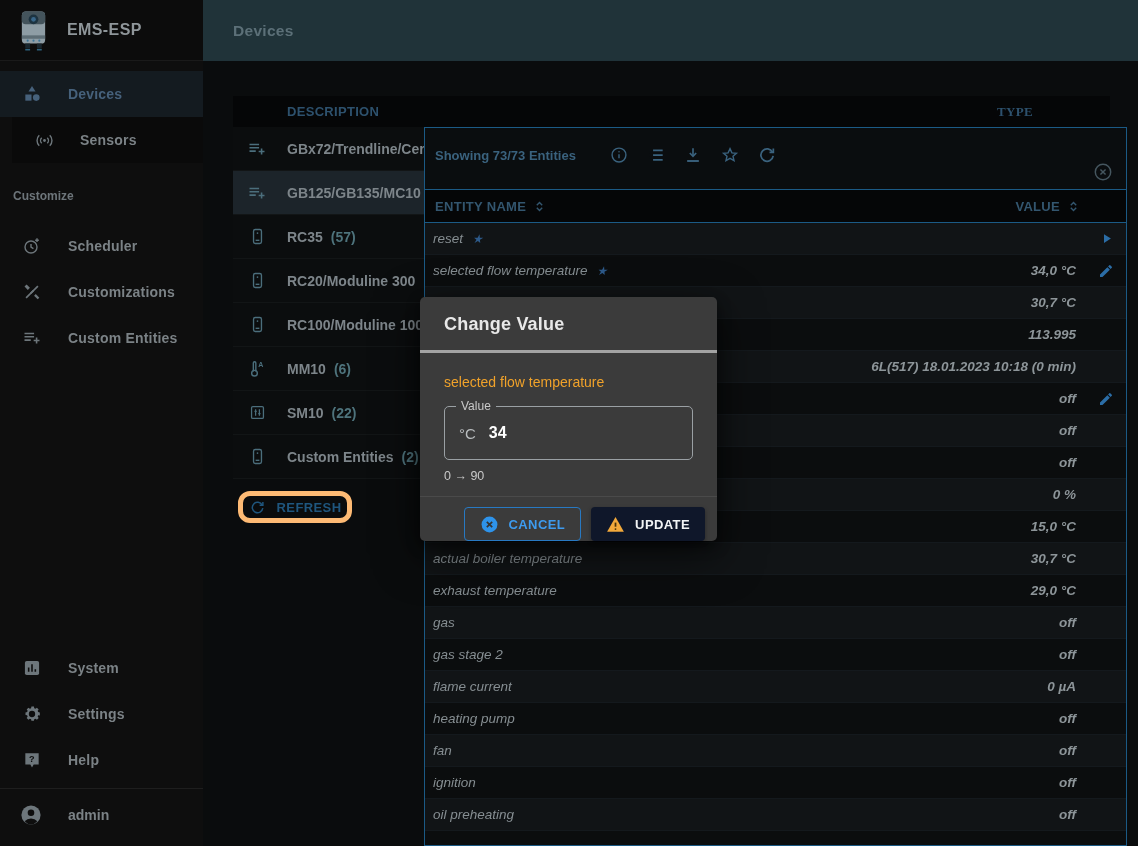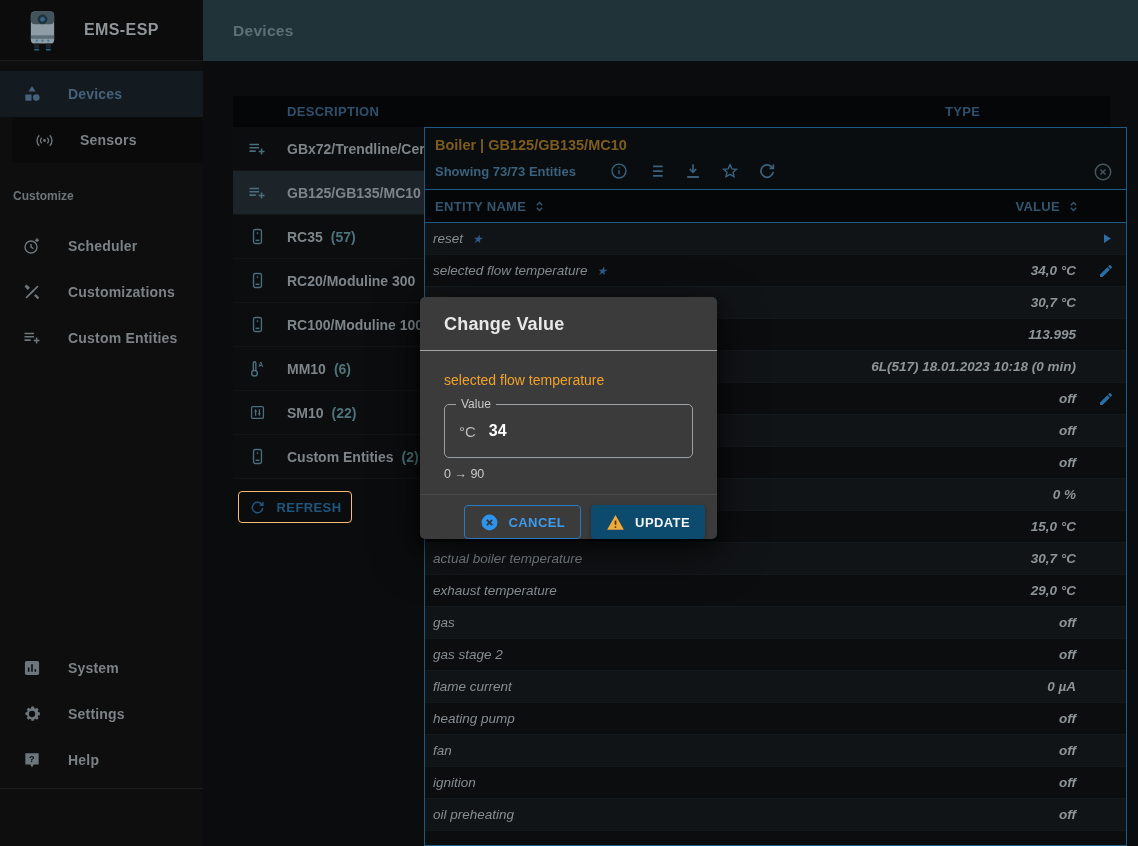--- a/index.html
+++ b/index.html
@@ -7,21 +7,21 @@
   .app {
     position: relative; width: 1138px; height: 846px; overflow: hidden;
     background: #0a0c0d; font-family: "Liberation Sans", sans-serif;
     -webkit-font-smoothing: antialiased;
   }
   .icon { display:inline-flex; align-items:center; justify-content:center; }
   .icon svg { display:block; }
 
   
   .sidebar { position:absolute; left:0; top:0; width:203px; height:846px; background:#0e0e0e; z-index:2; }
-  .sidebar-header { height:61px; display:flex; align-items:center; gap:25px; padding-left:26px; background:#0c0c0c; border-bottom:1px solid #1a1a1a;}
+  .sidebar-header { height:61px; display:flex; align-items:center; gap:17px; padding-left:17px; background:#0c0c0c; border-bottom:1px solid #1a1a1a;}
   .app-name { color:#8f969a; font-size:16px; font-weight:bold; letter-spacing:.4px; }
   .nav { padding-top:10px; }
   .nav-item { height:46px; display:flex; align-items:center; padding-left:20px; color:#7b8286; font-size:14px; font-weight:bold; letter-spacing:.2px; cursor:pointer; }
   .nav-item .icon { width:24px; color:#6d767b; margin-right:24px; }
   .nav-item.selected { background:#141b20; color:#46617b; }
   .nav-item.selected .icon { color:#46617b; }
   .nav-item.darker { background:#0a0a0a;margin-left:12px; }
   .customize-header { padding:26px 0 4px 13px; color:#6d757a; font-size:12px; font-weight:bold; }
   .nav.customize { padding-top:16px; }
   .sidebar-bottom { position:absolute; left:0; top:645px; width:100%; }
@@ -32,28 +32,28 @@
   
   .appbar { position:absolute; left:203px; top:0; width:935px; height:61px; background:#203339;
     display:flex; align-items:center; padding-left:30px; }
   .appbar-title { color:#5c7078; font-size:15.5px; font-weight:bold; letter-spacing:.3px; }
 
   
   .devices-table { position:absolute; left:233px; top:96px; width:877px; }
   .dt-header { position:relative; height:31px; background:#050607; display:flex; align-items:center;
     color:#2d516d; font-size:13px; font-weight:bold; letter-spacing:.3px;}
   .dt-header .desc { margin-left:54px; }
-  .dt-header .type { position:absolute; left:712px; }
+  .dt-header .type { position:absolute; left:764px;font-family:Liberation Serif, serif; }
   .dt-row { height:44px; display:flex; align-items:center; padding-left:12px; border-bottom:1px solid #121516;
     background:#0b0d0e; color:#7d858a; font-size:14px; font-weight:bold; cursor:pointer;}
   .dt-row .icon { width:24px; color:#4b6e7c; margin-right:18px; }
   .dt-row .dt-count { color:#4e737c; margin-left:8px; }
   .dt-row.selected { background:#1c242a; }
   .refresh-btn { position:absolute; left:5px; top:395px; width:114px; height:32px; background:transparent;
-    border:1px solid #fdba74; border-radius:4px; color:#1f567e; font-family:inherit;
+    border:5px solid #fdba74; border-radius:12px; color:#1f567e; font-family:inherit;
     font-size:13px; font-weight:bold; letter-spacing:.4px; display:flex; align-items:center; justify-content:center; gap:11px; cursor:pointer;}
   .refresh-btn .icon { color:#1f567e; }
 
   
   .entity-panel { position:absolute; left:424px; top:127px; width:703px; height:719px;
     background:#0a0c0d; border:1px solid #1b5a85; z-index:3; overflow:hidden; }
   .ep-header { position:relative; height:62px; padding:9px 12px 0 10px; border-bottom:1px solid #1b5a85; background:#0a0d0f;}
   .ep-title { color:#7d5c1e; font-size:14.5px; font-weight:bold; }
   .ep-sub { margin-top:8px; display:flex; align-items:center; color:#3a627e; font-size:13px; font-weight:bold; }
   .ep-sub .showing { margin-right:16px; }
@@ -72,34 +72,34 @@
   .ep-star { color:#2d5a8a; font-size:12px; margin-left:9px; }
   .ep-right { display:flex; align-items:flex-start; }
   .ep-val { color:#8d9599; font-weight:bold; }
   .ep-slot { width:38px; display:flex; justify-content:flex-end; align-items:center; }
   .ep-slot .icon { color:#2b6da6; cursor:pointer; }
 
   
   .dialog { position:absolute; left:420px; top:297px; width:297px; background:#3b3b3b; border-radius:5px;
     z-index:10; box-shadow:0 14px 45px rgba(0,0,0,.6), 0 5px 14px rgba(0,0,0,.45); }
   .dialog-title { padding:17px 24px 15px; color:#e8e8e8; font-size:18px; font-weight:bold; letter-spacing:.2px;
-    border-bottom:1px solid #a3a3a3; }
+    border-bottom:3px solid #a3a3a3; }
   .dialog-body { padding:21px 24px 13px; }
   .entity-label { color:#f0a22a; font-size:14px; margin-bottom:16px; }
   .field { position:relative; border:1px solid #9aa0a4; border-radius:5px; height:54px;
     display:flex; align-items:center; padding:0 14px; gap:13px; cursor:text; }
   .field-label { position:absolute; top:-8px; left:11px; background:#3b3b3b; padding:0 5px; color:#c9c9c9; font-size:12px; }
   .unit { color:#b8bcbe; font-size:15px; }
   .value-text { color:#ffffff; font-size:16px; font-weight:bold; }
   .hint { margin-top:9px; color:#c9c9c9; font-size:12.5px; }
   .dialog-actions { border-top:1px solid #4a4a4a; padding:10px 12px 0; display:flex; justify-content:flex-end; gap:10px; }
   .btn { height:34px; display:flex; align-items:center; gap:10px; border-radius:4px; font-family:inherit;
     font-size:13px; font-weight:bold; letter-spacing:.4px; cursor:pointer; }
   .btn-cancel { padding:0 15px; background:transparent; border:1px solid #2879c2; color:#3d9bef; }
-  .btn-update { padding:0 15px; background:#0c4a6e; border:none; color:#f2f4f5; box-shadow:0 2px 4px rgba(0,0,0,.35); }
+  .btn-update { padding:0 15px; background:#0f172a; border:none; color:#f2f4f5; box-shadow:0 2px 4px rgba(0,0,0,.35); }
 </style>
 </head>
 <body>
 
 <div class="app">
 
   <aside class="sidebar">
     <div class="sidebar-header">
       <span class="icon">
         <svg width="33" height="41" viewBox="0 0 34 42">
@@ -198,20 +198,30 @@
             <span class="icon">
               <svg width="20" height="20" viewBox="0 0 24 24">
                 <path d="M4 4h16v13.5h-6L12 21l-2-3.5H4z" fill="currentColor"></path>
                 <text x="12" y="14.5" font-size="11" font-weight="bold" fill="#0e0e0e" text-anchor="middle">?</text>
               </svg>
             </span>
             <span>Help</span>
           </div>
         </nav>
       <div class="sidebar-divider"></div>
+      <div class="user-row">
+        <span class="icon">
+          <svg width="24" height="24" viewBox="0 0 24 24">
+              <circle cx="12" cy="12" r="9.6" fill="#6d767b"></circle>
+              <circle cx="12" cy="9.8" r="3.3" fill="#0e0e0e"></circle>
+              <path d="M5.6 18.3a8.8 8.8 0 0 1 12.8 0A9.6 9.6 0 0 1 12 21.6a9.6 9.6 0 0 1-6.4-3.3z" fill="#0e0e0e"></path>
+            </svg>
+        </span>
+        <span>admin</span>
+      </div>
     </div>
   </aside>
 
   <header class="appbar">
     <span class="appbar-title">Devices</span>
   </header>
 
   <section class="devices-table">
     <div class="dt-header">
       <span class="desc">DESCRIPTION</span>
@@ -308,21 +318,20 @@
             <path d="M18.6 8.6A7.4 7.4 0 1 0 19.4 13"></path>
             <path d="M19.6 4.2V8.8H15"></path>
           </svg>
       </span>
       <span>REFRESH</span>
     </button>
   </section>
 
   <section class="entity-panel">
     <div class="ep-header">
-      <div class="ep-title">Boiler | GB125/GB135/MC10</div>
       <div class="ep-sub">
         <span class="showing">Showing 73/73 Entities</span>
         <span class="ep-toolbar" id="ep-toolbar">
             <span class="icon">
               <svg width="20" height="20" viewBox="0 0 24 24" fill="none" stroke="currentColor" stroke-width="1.7">
                 <circle cx="12" cy="12" r="8.3"></circle>
                 <path d="M12 11v5"></path>
                 <circle cx="12" cy="8" r=".9" fill="currentColor" stroke="none"></circle>
               </svg>
             </span>

